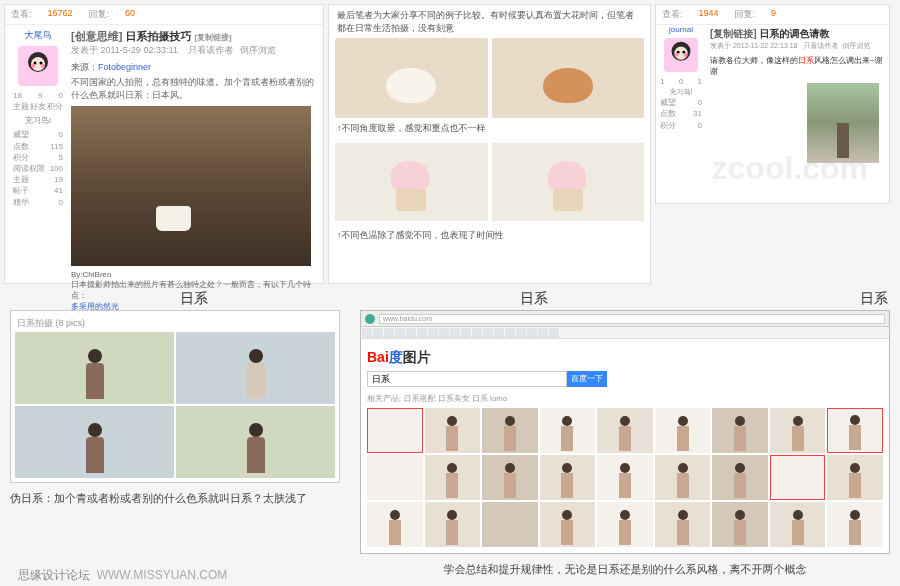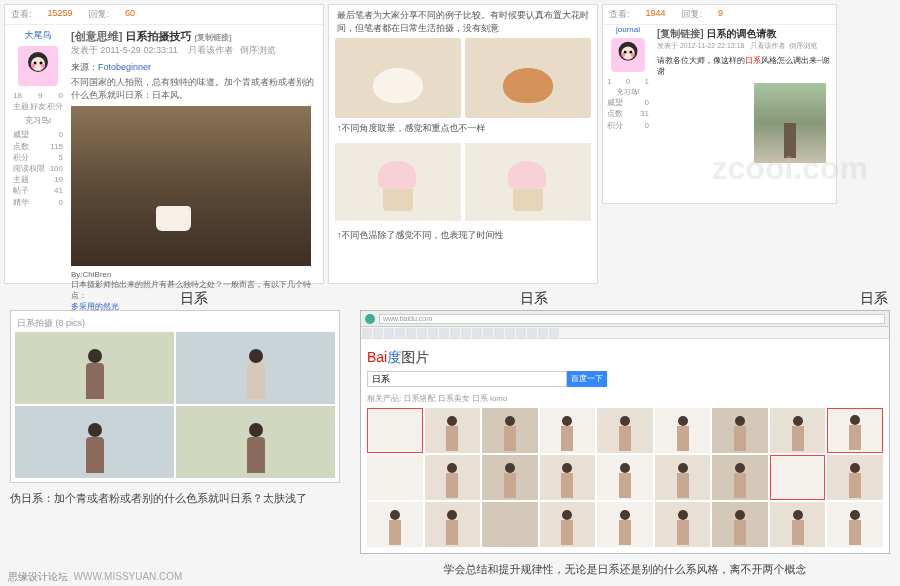--- a/index.html
+++ b/index.html
@@ -1,20 +1,20 @@
 <!DOCTYPE html>
 <html><head>
 <meta charset="utf-8">
 <style>
 *{margin:0;padding:0;box-sizing:border-box}
 body{width:900px;height:586px;background:#f5f5f5;font-family:Arial,"Microsoft YaHei",sans-serif;font-size:10px;color:#333;position:relative;overflow:hidden}
 .top{display:flex;gap:4px;padding:4px}
 .panel{background:#fff;border:1px solid #ddd;position:relative}
 .p1{width:320px;height:280px}
-.p2{width:270px;height:280px}
+.p2{width:323px;height:280px}
 .p3{width:235px;height:200px}
 .hdr{display:flex;gap:16px;padding:3px 6px;font-size:9px;border-bottom:1px solid #eee}
 .hdr .stat{color:#999}
 .hdr .num{color:#e60}
 .title{font-weight:bold;font-size:11px;padding:4px 6px;color:#333}
 .title .tag{color:#666}
 .meta{font-size:9px;color:#999;padding:0 6px}
 .body1{display:flex;padding:4px}
 .side{width:58px;text-align:center}
 .avatar{width:40px;height:40px;border-radius:4px;background:#fce;margin:4px auto;display:flex;align-items:center;justify-content:center;overflow:hidden}
@@ -53,45 +53,45 @@
 .girl .h{width:14px;height:14px;background:#3a3028;border-radius:50%;margin:0 auto}
 .girl .bd{width:18px;height:36px;background:#8a6a5a;margin:0 auto;border-radius:4px 4px 0 0}
 .caption{font-size:11px;color:#444;margin-top:8px;text-align:left}
 .browser{background:#fff;border:1px solid #bbb}
 .bbar{height:16px;background:#e8f0e8;border-bottom:1px solid #ccc;display:flex;align-items:center;padding:0 4px;gap:4px}
 .bicon{width:10px;height:10px;background:#4a9;border-radius:50%}
 .url{flex:1;height:10px;background:#fff;border:1px solid #ccc;font-size:7px;padding:0 3px;color:#999}
 .toolbar{height:12px;background:#f4f4f4;border-bottom:1px solid #ddd;display:flex;gap:1px;padding:1px}
 .tbtn{width:10px;height:10px;background:#e0e4e8}
 .bcontent{padding:6px;background:#fff}
-.logo{font-size:14px;font-weight:normal;margin:4px 0}
+.logo{font-size:14px;font-weight:bold;margin:4px 0}
 .logo .bl{color:#e10}.logo .b2{color:#26d}
 .search{display:flex;margin-bottom:6px}
 .sinput{flex:1;max-width:200px;height:16px;border:1px solid #ccc;font-size:9px;padding:0 4px}
 .sbtn{width:40px;height:16px;background:#38f;color:#fff;font-size:8px;border:none;text-align:center;line-height:16px}
 .imgrid{display:grid;grid-template-columns:repeat(9,1fr);gap:2px}
 .ig{height:45px;background:#e8e0d4;position:relative;overflow:hidden}
 .ig.hl{border:1px solid #e44}
 .ig.w{background:#f4f0ec}
 .ig.d{background:#d4c8b8}
 .ig .p{position:absolute;bottom:2px;left:50%;transform:translateX(-50%);width:14px;height:35px}
 .ig .p .h2{width:10px;height:10px;background:#4a3a30;border-radius:50%;margin:0 auto}
 .ig .p .b2{width:12px;height:25px;background:#c8a890;margin:0 auto}
-.footer{position:absolute;bottom:2px;left:8px;font-size:10px;color:#888}
+.footer{position:absolute;bottom:2px;left:18px;font-size:12px;color:#888}
 .watermark{position:absolute;font-size:32px;color:rgba(200,200,200,.3);font-weight:bold;pointer-events:none}
 .wm2{top:150px;right:32px}
 </style>
 </head>
 <body>
 
 <div class="top">
   <div class="panel p1">
     <div class="hdr">
       <span class="stat">查看:</span>
-      <span class="num">15259</span>
+      <span class="num">16762</span>
       <span class="stat">回复:</span>
       <span class="num">60</span>
     </div>
     <div class="body1">
       <div class="side">
         <div style="font-size:9px;color:#36c">大尾鸟</div>
         <div class="avatar">
           <svg viewBox="0 0 36 36">
               <circle cx="18" cy="14" r="10" fill="#2a2a2a"></circle>
               <circle cx="18" cy="16" r="7" fill="#fce4d6"></circle>

